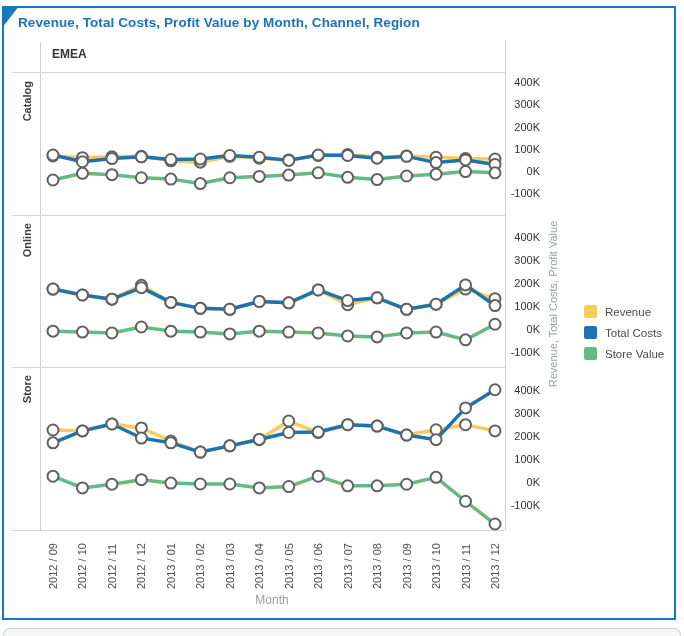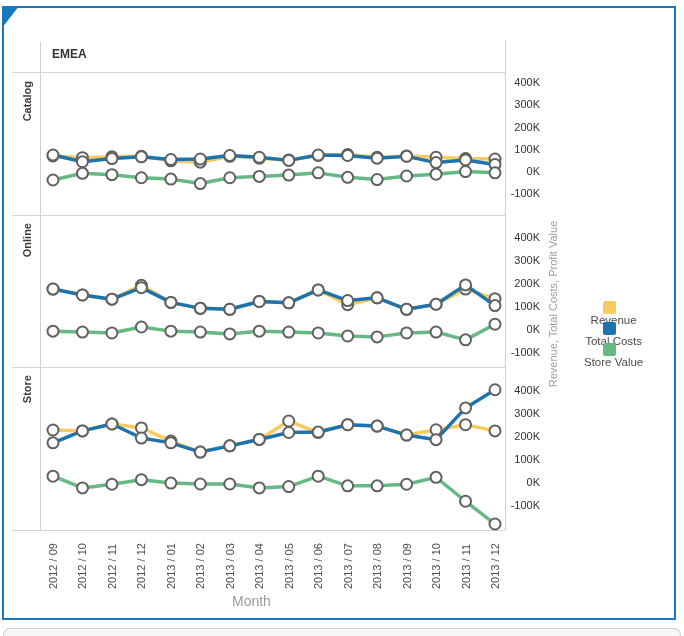--- a/index.html
+++ b/index.html
@@ -6,38 +6,39 @@
   .stage{position:relative;width:684px;height:636px;background:#fff;overflow:hidden;
          font-family:"Liberation Sans",sans-serif;}
   .window{position:absolute;left:2px;top:6px;width:674px;height:614px;
           border:2px solid #1878be;background:#fff;box-sizing:border-box;}
   .corner-triangle{position:absolute;left:2px;top:6px;width:0;height:0;
           border-top:22px solid #1878be;border-right:17px solid transparent;}
   .chart-title{position:absolute;left:18px;top:15px;font-size:13.5px;font-weight:bold;
           color:#1874bc;letter-spacing:0.1px;}
   .chart-svg{position:absolute;left:0;top:0;}
   .legend{position:absolute;left:584px;top:301px;}
-  .legend-row{display:flex;align-items:center;height:21px;flex-direction:column;}
+  .legend-row{display:flex;align-items:center;height:21px;}
   .legend-swatch{width:13px;height:13px;border-radius:2px;margin-right:8px;flex:none;}
   .legend-label{font-size:11.5px;color:#4a4a4a;white-space:nowrap;}
-  .month-label{position:absolute;left:232px;top:593px;width:80px;text-align:left;
-          font-size:14px;color:#9b9b9b;}
+  .month-label{position:absolute;left:232px;top:593px;width:80px;text-align:center;
+          font-size:12px;color:#9b9b9b;}
   .yaxis-title{position:absolute;left:433px;top:298px;width:240px;text-align:center;
           font-size:11px;color:#9aa0a6;transform:rotate(-90deg);white-space:nowrap;}
   .bottom-strip{position:absolute;left:3px;right:3px;top:628px;height:9px;
           background:#f5f6f8;border:1px solid #ccd1d6;border-bottom:none;
           border-radius:7px 7px 0 0;}
 </style>
 </head>
 <body>
 
 <div class="stage">
   <div class="window"></div>
   <div class="corner-triangle"></div>
 
+  <div class="chart-title">Revenue, Total Costs, Profit Value by Month, Channel, Region</div>
 
   <svg id="chart-svg" class="chart-svg" width="684" height="636">
       <line x1="40.5" y1="42" x2="40.5" y2="530" stroke="#cfcfcf" stroke-width="1"></line>
       <line x1="505.5" y1="40" x2="505.5" y2="530" stroke="#cfcfcf" stroke-width="1"></line>
       <line x1="12" y1="72.5" x2="505" y2="72.5" stroke="#d6d6d6" stroke-width="1"></line>
       <line x1="12" y1="215.5" x2="505" y2="215.5" stroke="#d6d6d6" stroke-width="1"></line>
       <line x1="12" y1="367.5" x2="505" y2="367.5" stroke="#d6d6d6" stroke-width="1"></line>
       <line x1="12" y1="530.5" x2="505" y2="530.5" stroke="#d6d6d6" stroke-width="1"></line>
       <text font-family="&quot;Liberation Sans&quot;, sans-serif" x="52" y="58" font-size="12px" font-weight="bold" fill="#333">EMEA</text>
       <text font-family="&quot;Liberation Sans&quot;, sans-serif" x="31" y="81" font-size="11px" font-weight="bold" fill="#3a3a3a" text-anchor="end" transform="rotate(-90 31 81)">Catalog</text>

